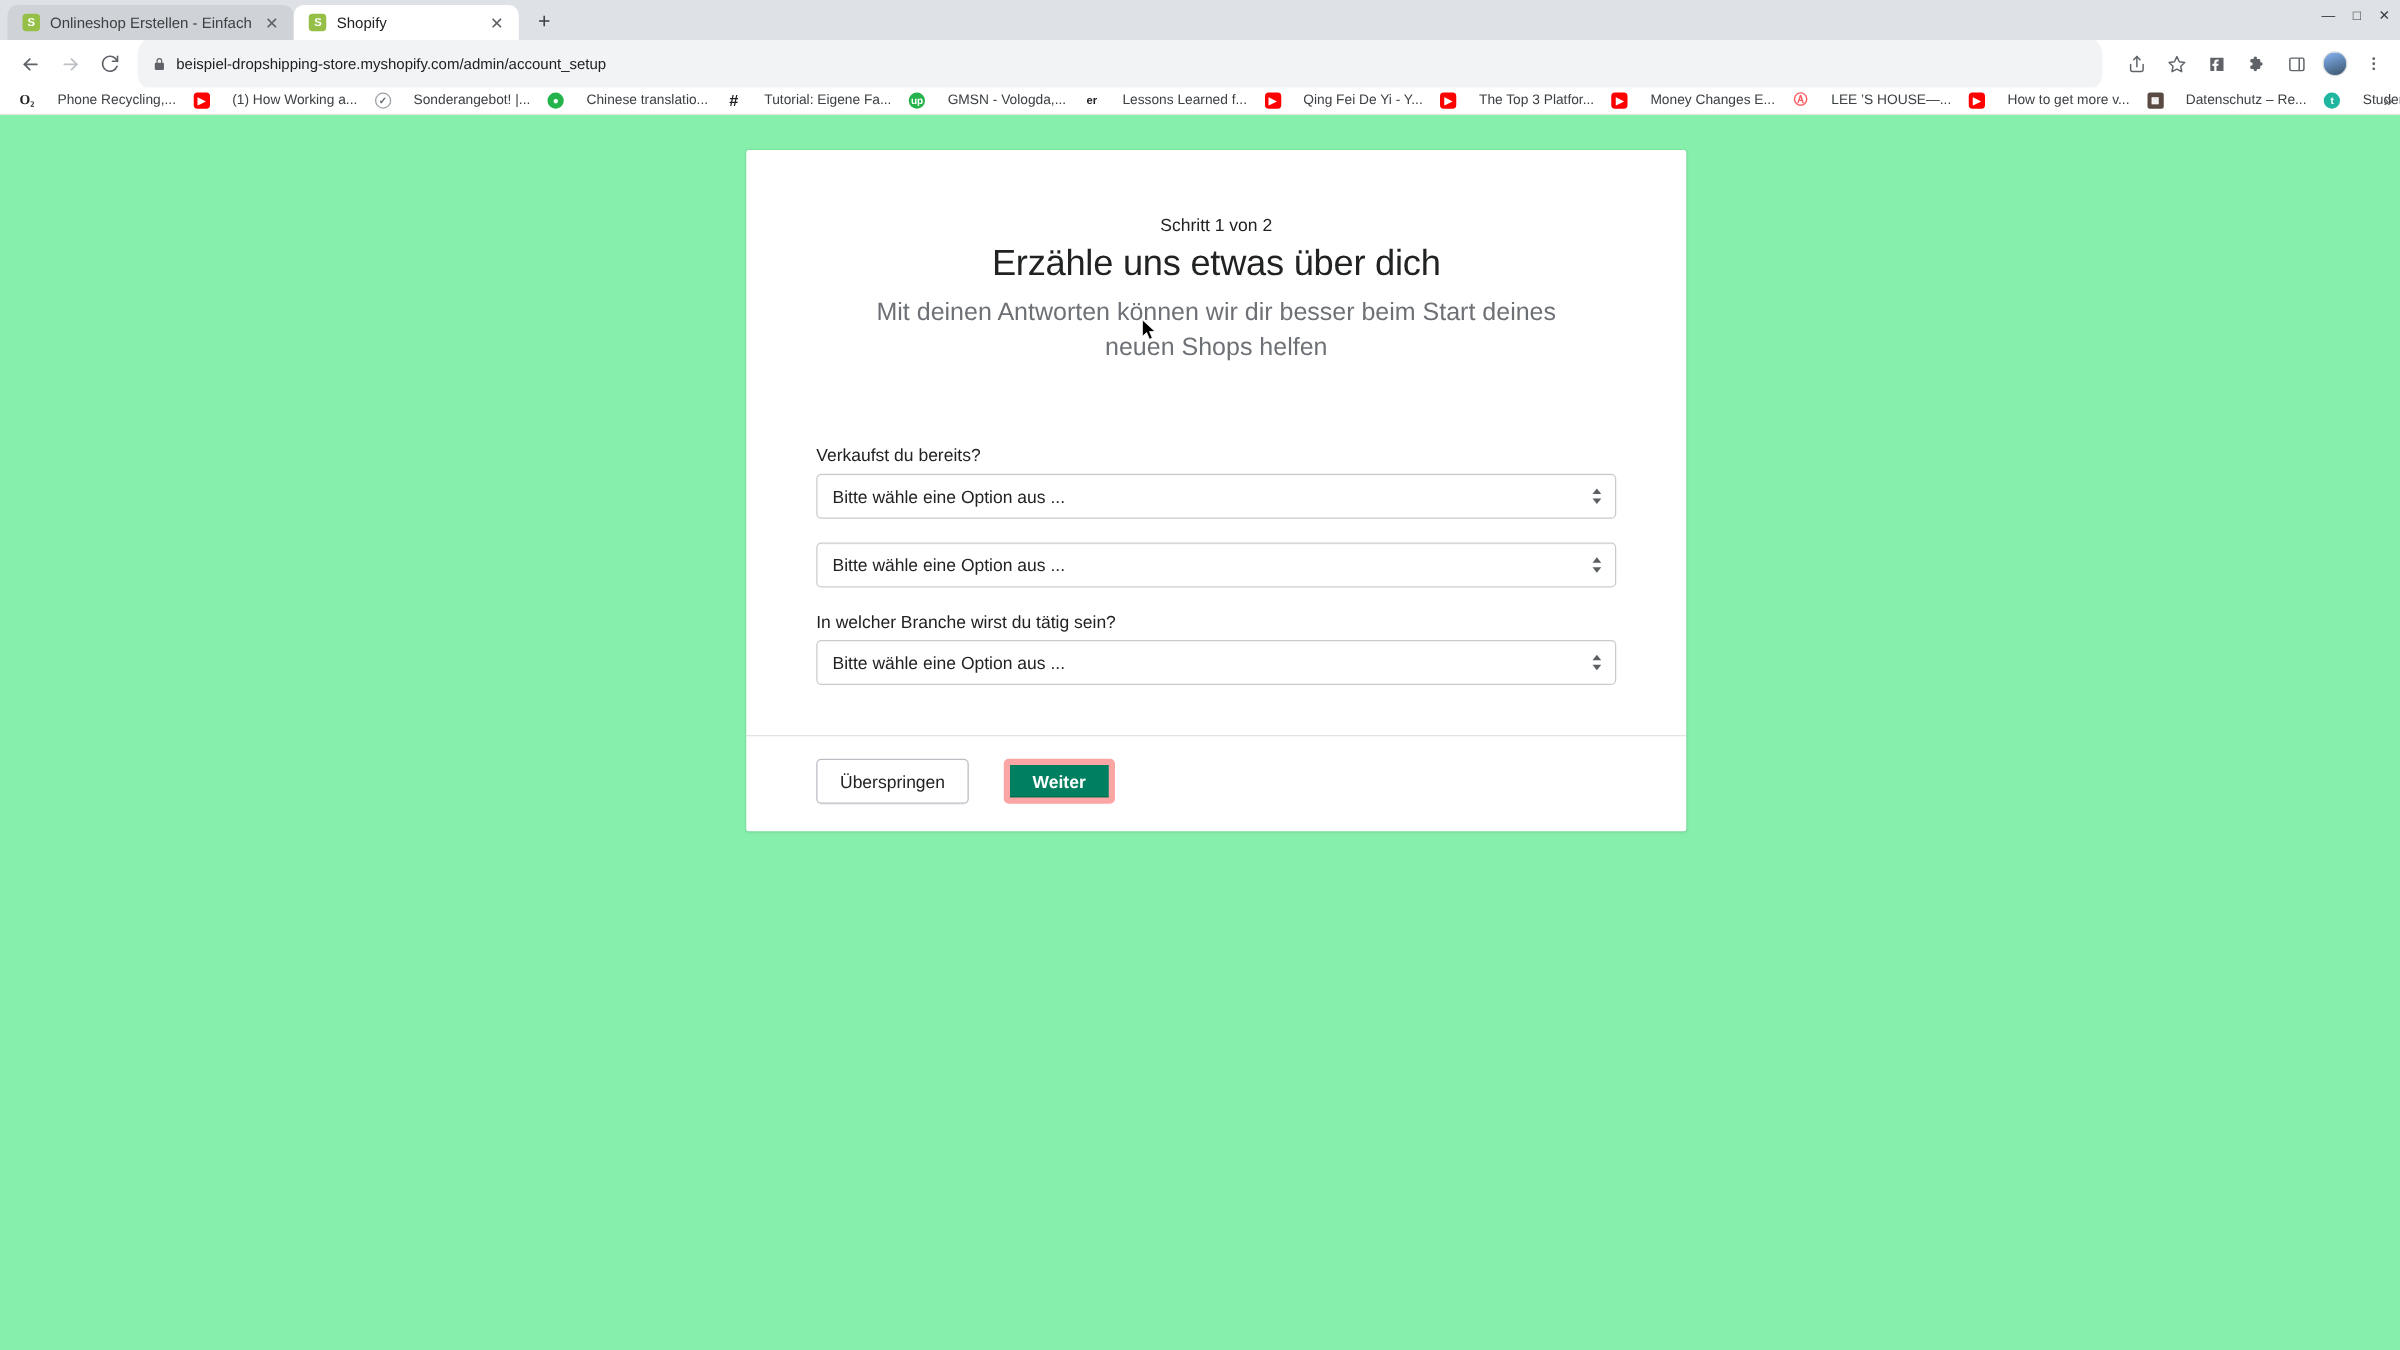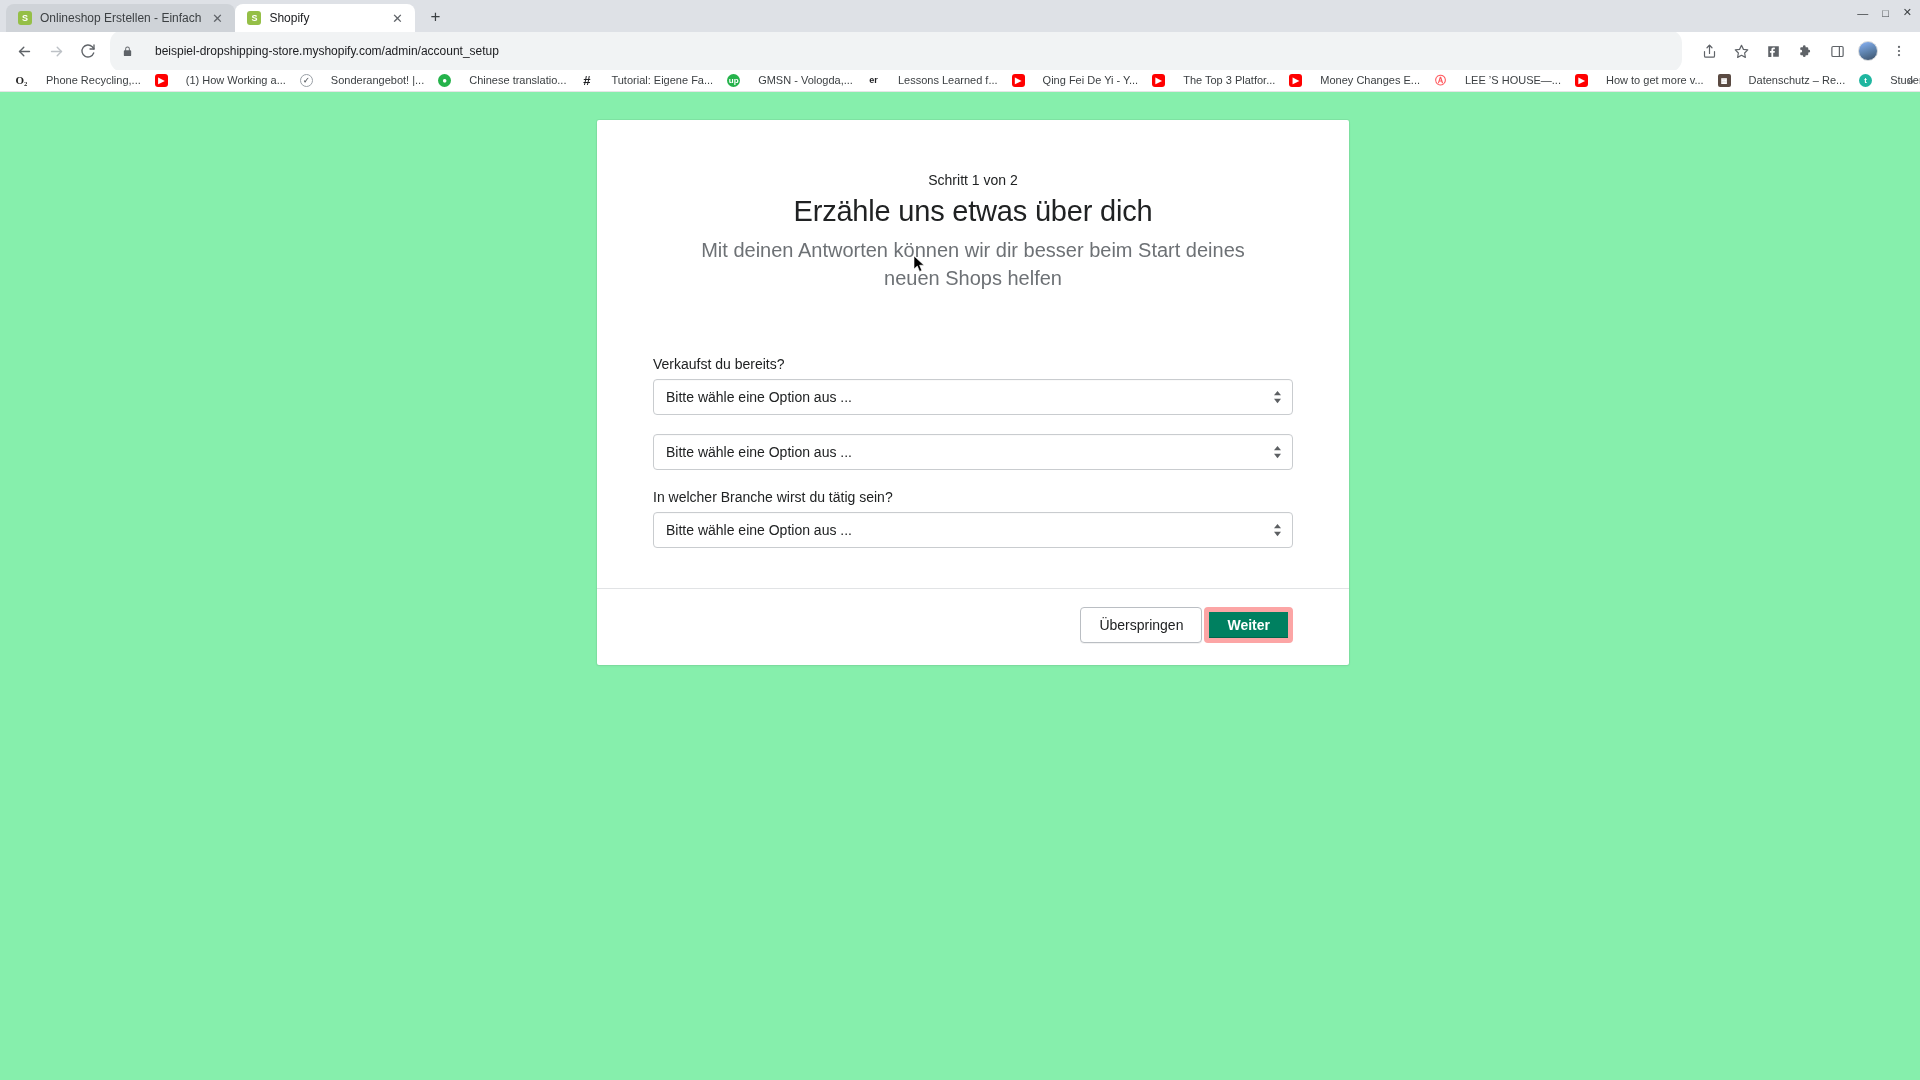--- a/index.html
+++ b/index.html
@@ -93,21 +93,21 @@
     flex: 0 0 28px;
   }
   .navbtn.disabled { color: #bdc1c6; }
   .omnibox {
     flex: 1 1 auto;
     height: 42px;
     background: #f1f3f4;
     border-radius: 13px;
     display: flex;
     align-items: center;
-    gap: 22px;
+    gap: 8px;
     padding: 0 12px;
     margin: 0 6px 0 4px;
     min-width: 0;
   }
   .omnibox-url {
     font-size: 12px;
     color: #202124;
     white-space: nowrap;
     overflow: hidden;
     text-overflow: ellipsis;
@@ -245,22 +245,21 @@
     transform: translateY(-50%);
     display: flex;
     flex-direction: column;
     gap: 2px;
     color: #5c5f62;
     line-height: 0;
   }
   .card-divider { height: 1px; background: #e1e3e5; }
   .card-footer {
     display: flex;
-    justify-content: flex-end;
-    gap: 2px;
+    gap: 28px;
     padding: 18px 56px 22px;
   }
   .btn {
     height: 36px;
     border-radius: 4px;
     font-size: 14px;
     display: inline-flex;
     align-items: center;
     justify-content: center;
     padding: 0 18px;

